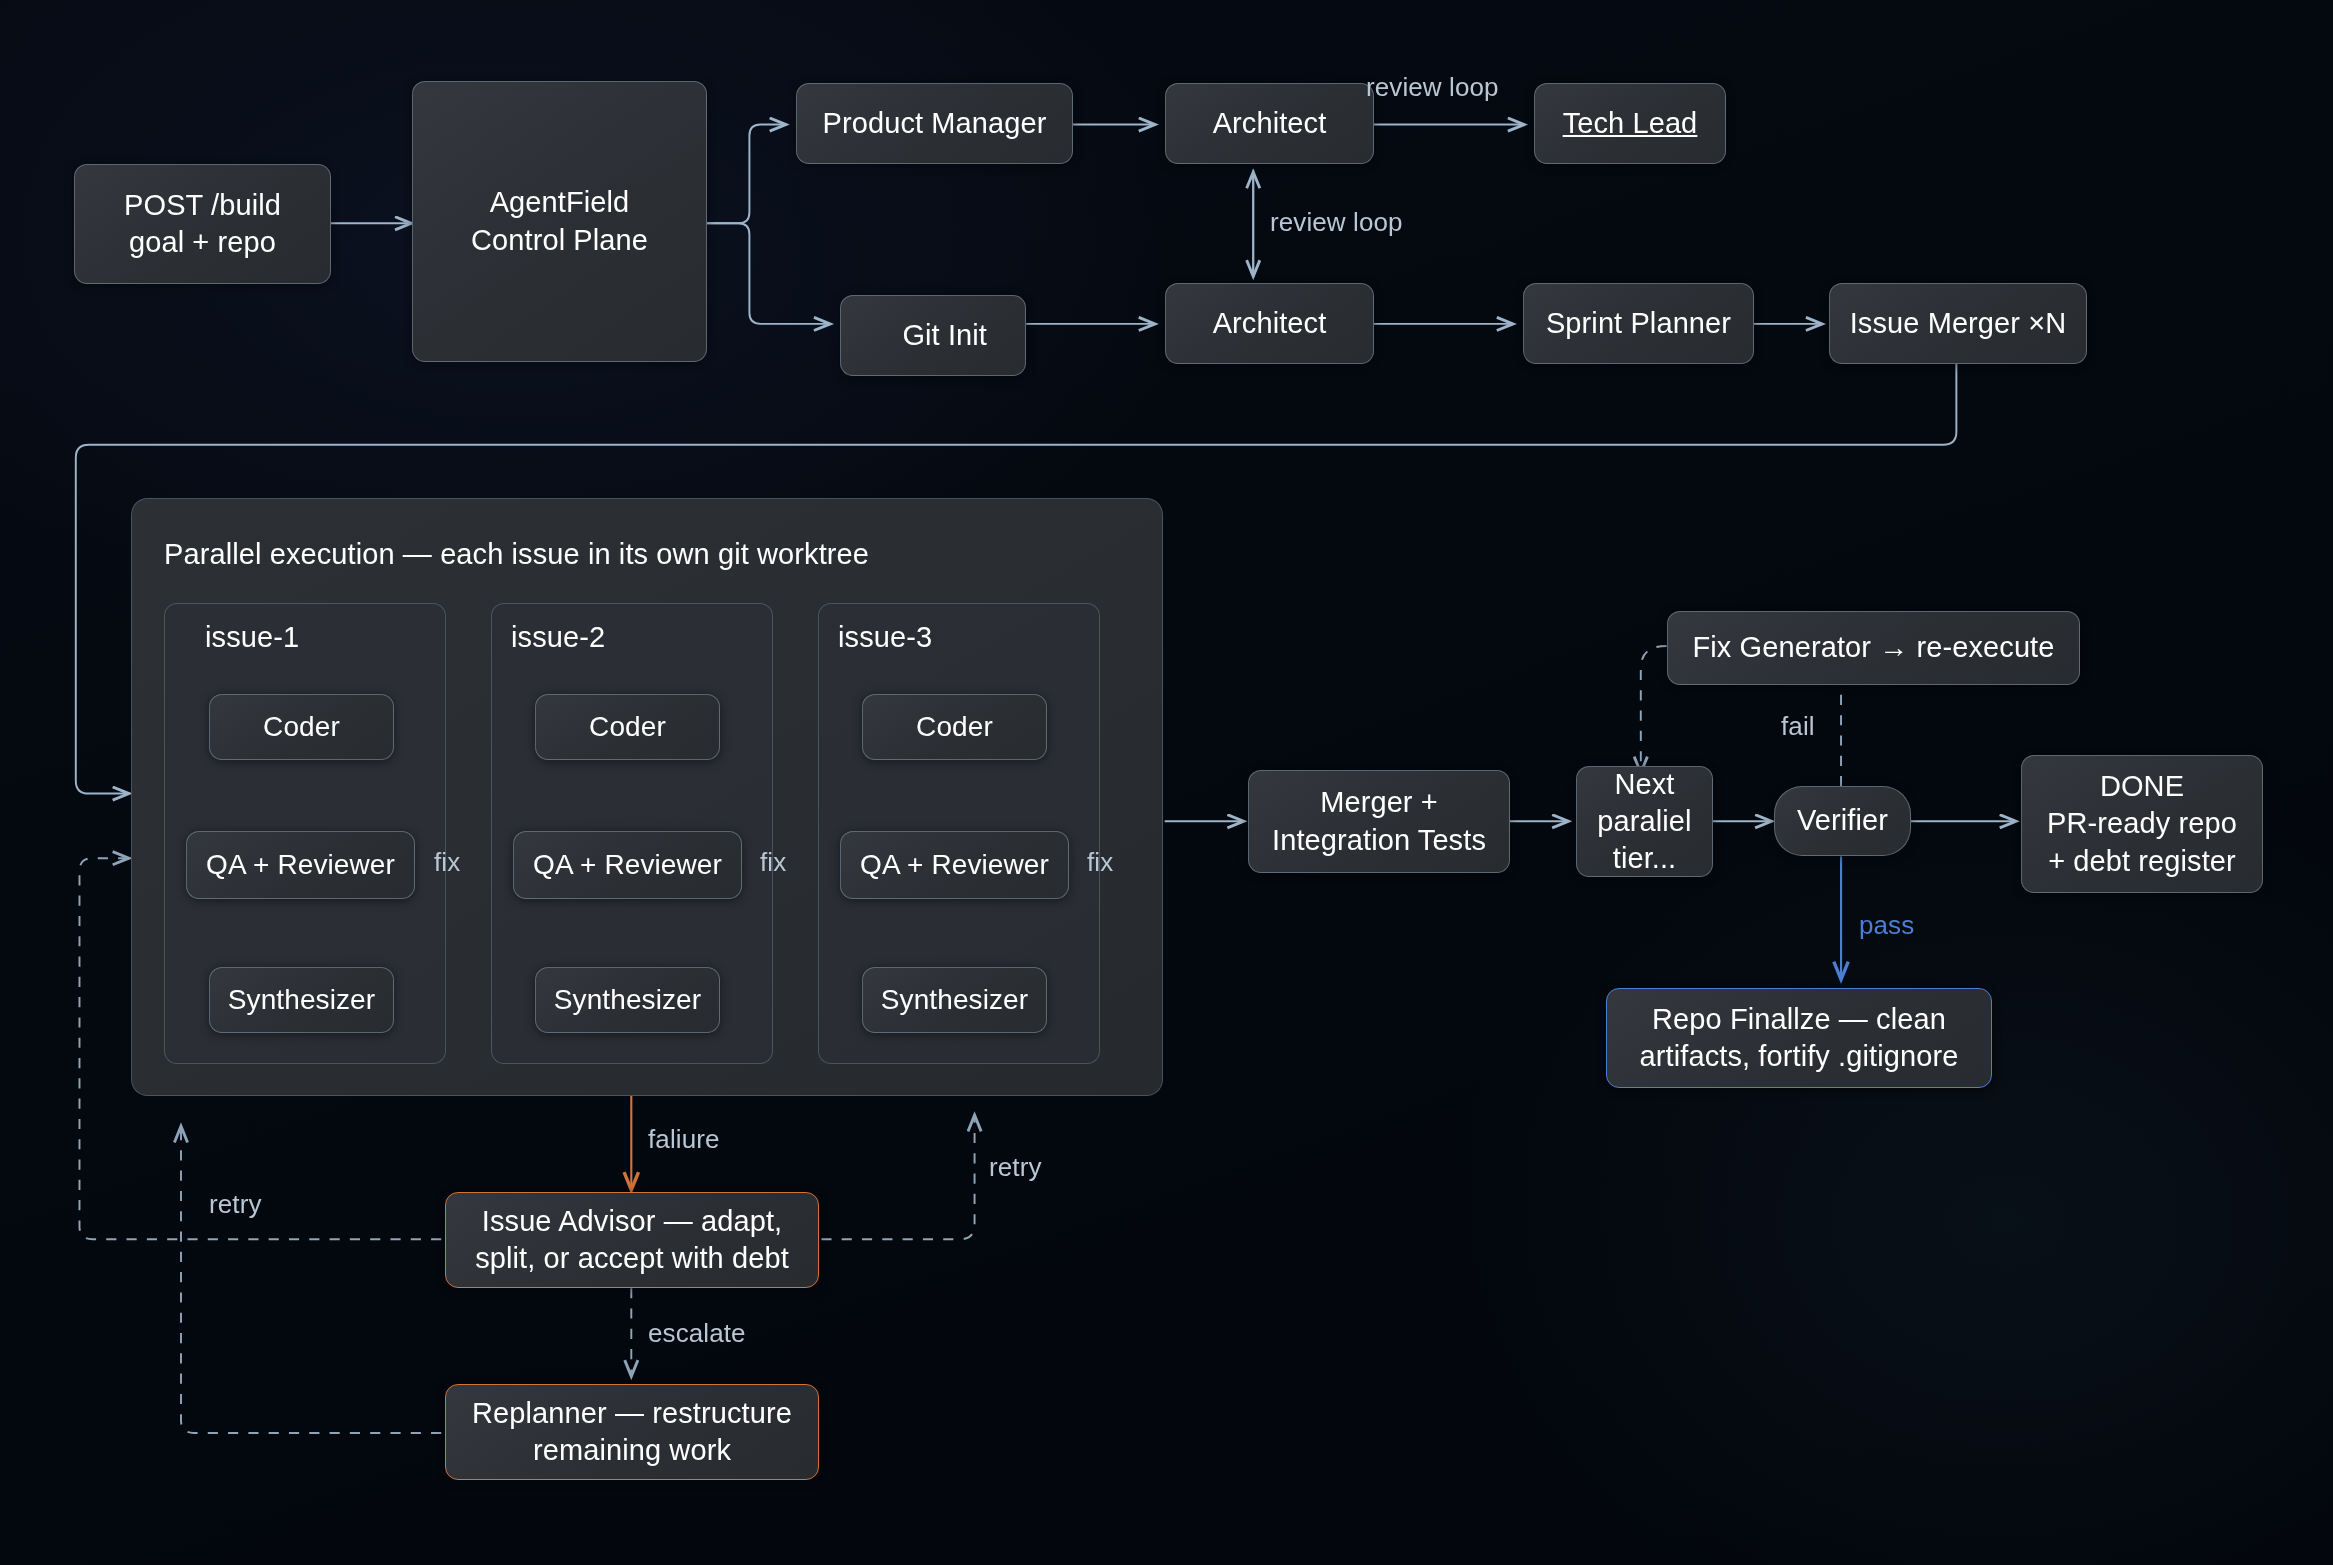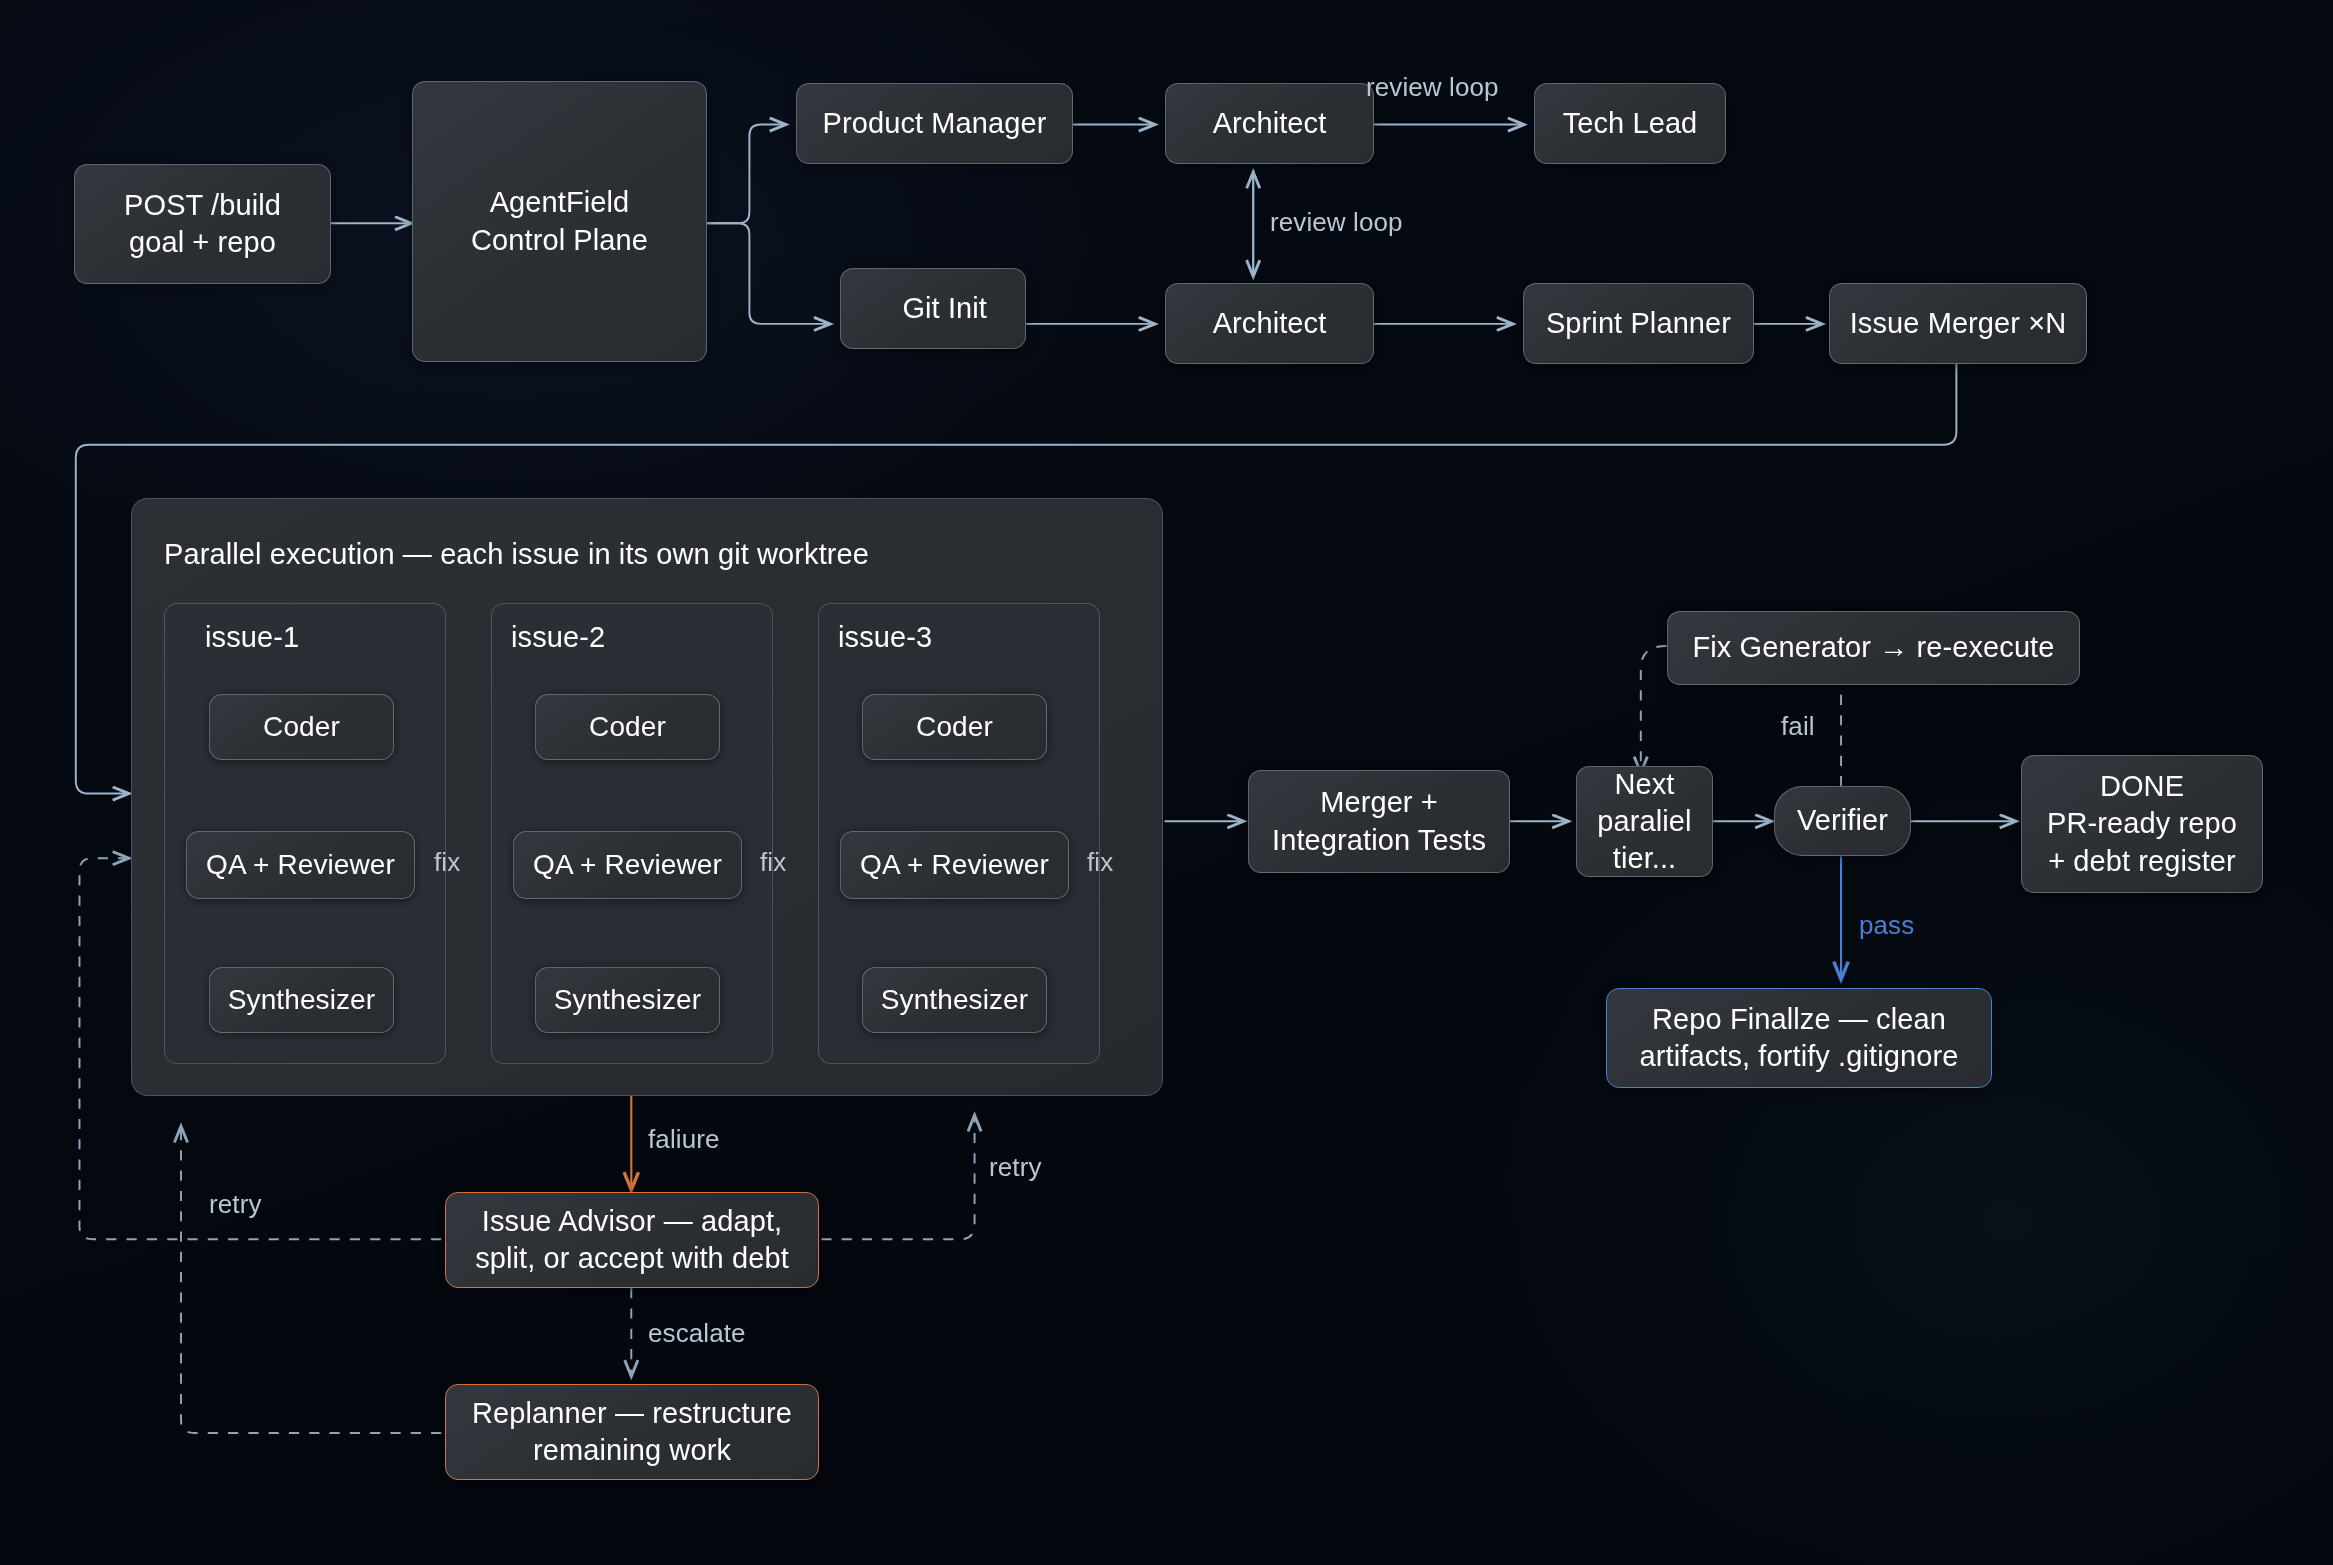--- a/index.html
+++ b/index.html
@@ -170,23 +170,23 @@
   <div class="node" style="left:74px;top:164px;width:257px;height:120px;">POST /build
 goal + repo</div>
 
   <div class="node" style="left:412px;top:81px;width:295px;height:281px;">AgentField
 Control Plane</div>
 
   <div class="node" style="left:796px;top:83px;width:277px;height:81px;">Product Manager</div>
 
   <div class="node" style="left:1165px;top:83px;width:209px;height:81px;">Architect</div>
 
-  <div class="node" style="left:1534px;top:83px;width:192px;height:81px;">Tech Lead</div>
-
-  <div class="node" style="left:840px;top:268px;width:186px;height:81px;padding-left:40px;">Git Init</div>
+  <div class="node" style="left:1534px;top:83px;width:192px;height:81px;text-decoration:underline;">Tech Lead</div>
+
+  <div class="node" style="left:840px;top:295px;width:186px;height:81px;padding-left:40px;">Git Init</div>
 
   <div class="node" style="left:1165px;top:283px;width:209px;height:81px;">Architect</div>
 
   <div class="node" style="left:1523px;top:283px;width:231px;height:81px;">Sprint Planner</div>
 
   <div class="node" style="left:1829px;top:283px;width:258px;height:81px;">Issue Merger ×N</div>
 
   <span class="elabel" style="left:1366px;top:72px;">review loop</span>
   <span class="elabel" style="left:1270px;top:207px;">review loop</span>
 

